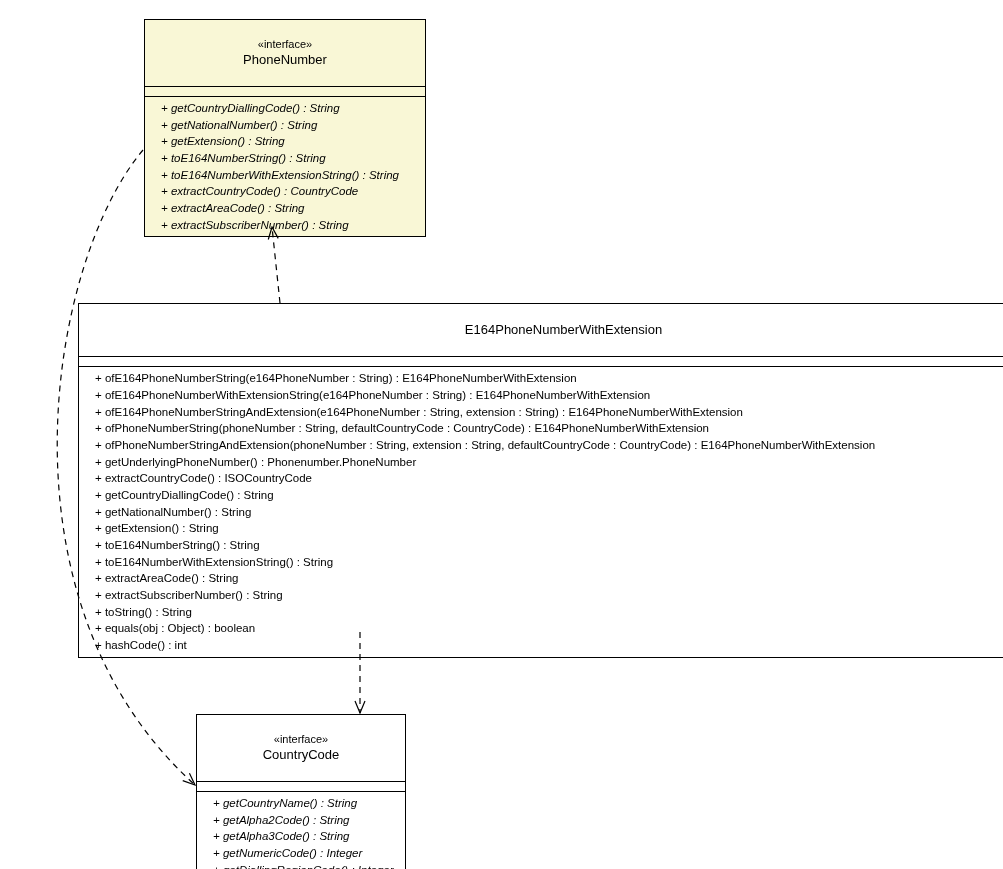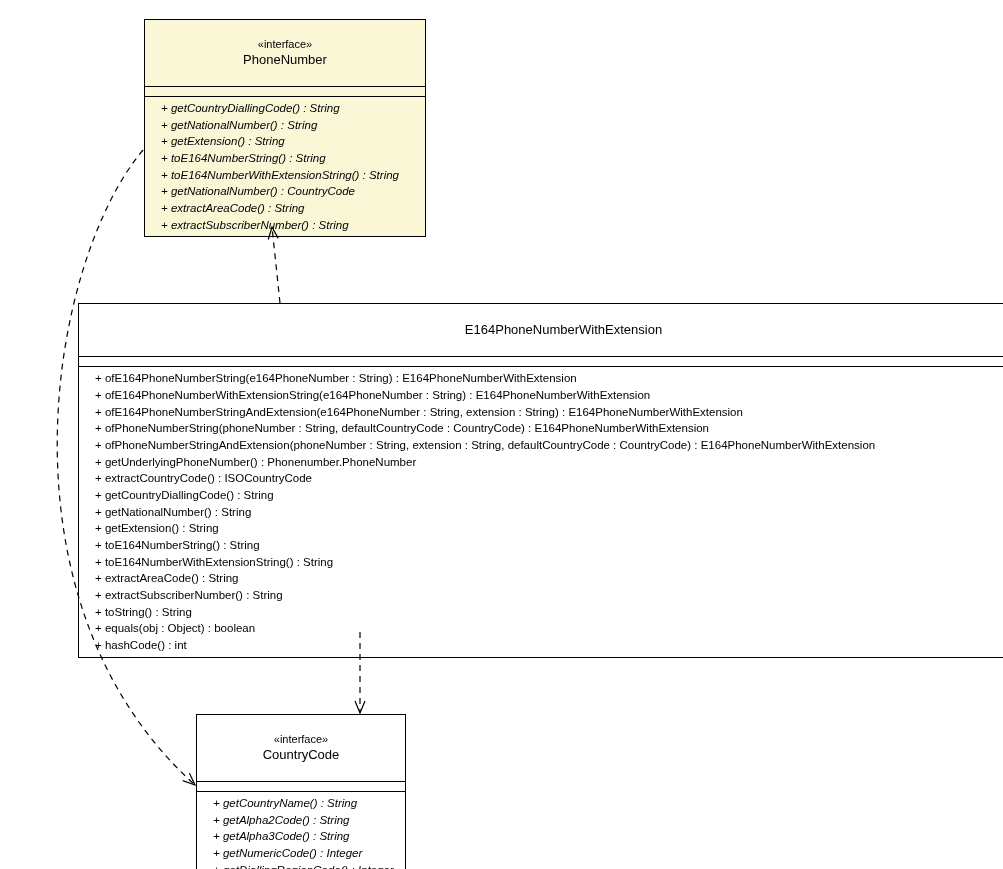--- a/index.html
+++ b/index.html
@@ -55,21 +55,21 @@
     <div class="stereo">«interface»</div>
     <div class="name">PhoneNumber</div>
   </div>
   <div class="uml-empty"></div>
   <div class="uml-ops italic">
       <div class="op">+ getCountryDiallingCode() : String</div>
       <div class="op">+ getNationalNumber() : String</div>
       <div class="op">+ getExtension() : String</div>
       <div class="op">+ toE164NumberString() : String</div>
       <div class="op">+ toE164NumberWithExtensionString() : String</div>
-      <div class="op">+ getNationalNumber() : CountryCode</div>
+      <div class="op">+ extractCountryCode() : CountryCode</div>
       <div class="op">+ extractAreaCode() : String</div>
       <div class="op">+ extractSubscriberNumber() : String</div>
     </div>
 </div>
 
 <div class="uml-box" style="left:78px; top:303px; width:971px;">
   <div class="uml-title">
     <div class="name">E164PhoneNumberWithExtension</div>
   </div>
   <div class="uml-empty"></div>

